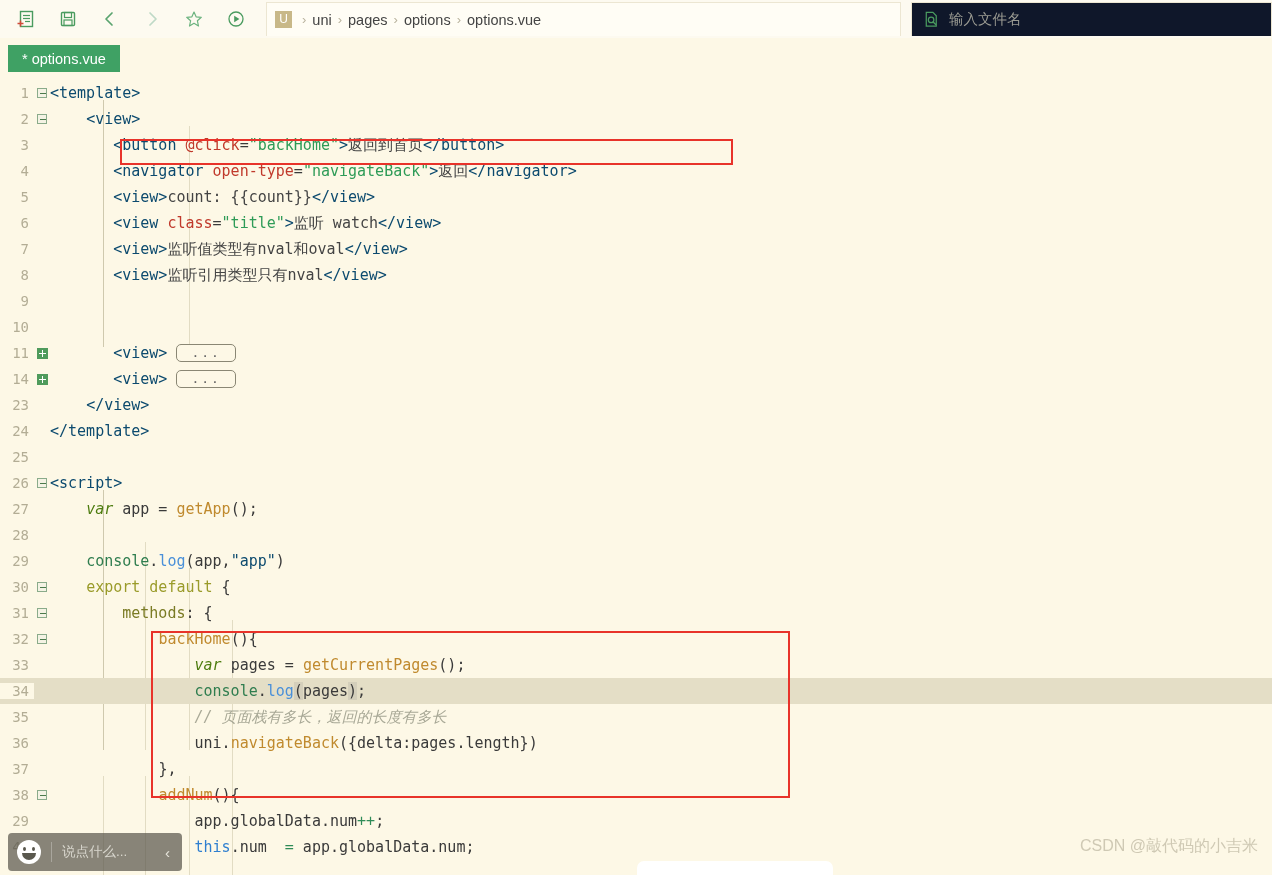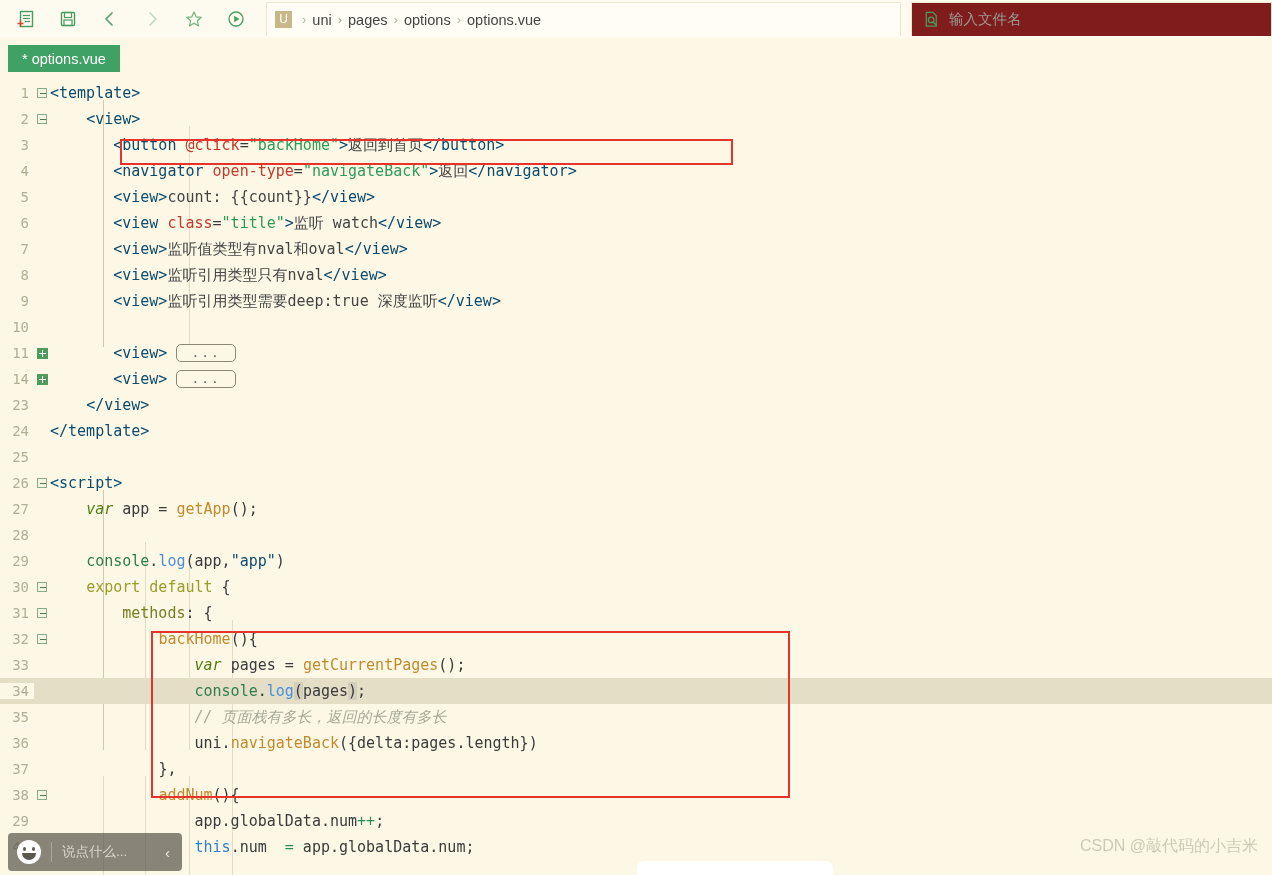--- a/index.html
+++ b/index.html
@@ -58,21 +58,21 @@
   }
   .bc-sep { color: #b9b39e; font-size: 13px; margin: 0 6px; }
   .bc-item { color: #444; font-size: 14.5px; white-space: nowrap; }
 
   .filewrap {
     margin-left: 10px;
     height: 34px;
     display: flex; align-items: center;
     border: 1px solid #ece6d2;
     border-bottom: none;
-    background: #7f1d1d;
+    background: #0f172a;
     padding: 0 10px;
     flex: 1 1 auto;
   }
   .filewrap .fi { margin-right: 8px; display:flex; }
   .file-ph { color: #9b9b92; font-size: 14.5px; }
 
   
   .tabbar {
     position: absolute; top: 38px; left: 0;
     width: 1272px; height: 40px;
@@ -373,21 +373,20 @@
 
     <div class="row">
       <span class="ln">8</span>
       <span class="fold"></span>
       <span class="code">       <span class="tg">&lt;view&gt;</span><span class="tx">监听引用类型只有nval</span><span class="tg">&lt;/view&gt;</span></span>
     </div>
 
     <div class="row">
       <span class="ln">9</span>
       <span class="fold"></span>
-      <span class="code">       <span class="tg">&lt;view&gt;</span><span class="tx">监听引用类型需要deep:true 深度监听</span><span class="tg">&lt;/view&gt;</span></span>
     </div>
 
     <div class="row">
       <span class="ln">10</span>
       <span class="fold"></span>
       <span class="code"></span>
     </div>
 
     <div class="row">
       <span class="ln">11</span>

